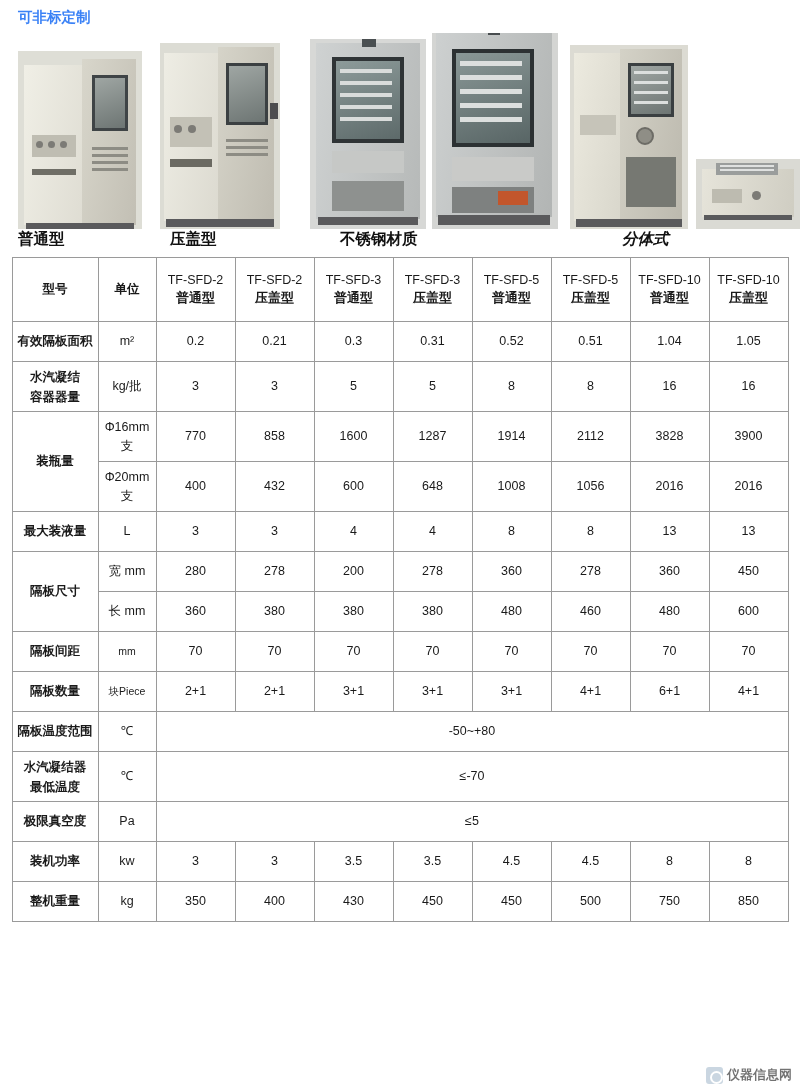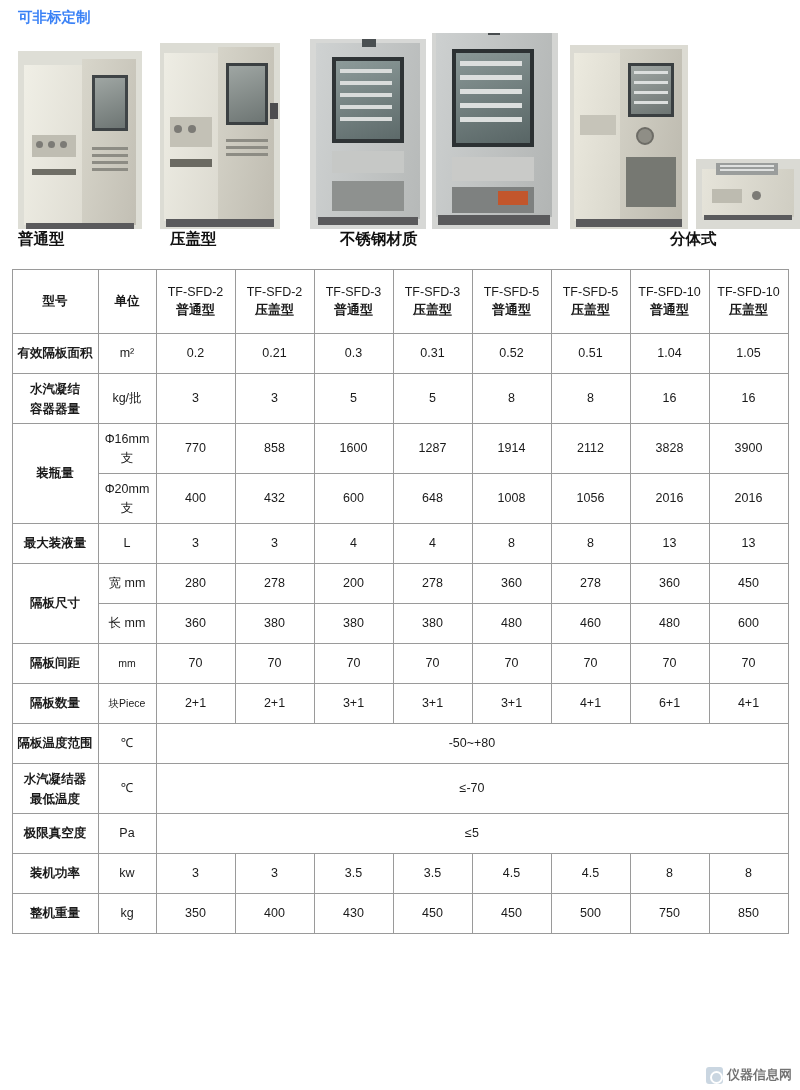--- a/index.html
+++ b/index.html
@@ -70,21 +70,21 @@
     font-size: 15.5px;
     font-weight: bold;
     color: #111;
     white-space: nowrap;
   }
 
   
   table.spec {
     border-collapse: collapse;
     width: 776px;
-    margin: 12px auto 0 auto;
+    margin: 0 auto 0 auto;
     table-layout: fixed;
   }
   table.spec td {
     border: 1px solid #9a9a9a;
     text-align: center;
     vertical-align: middle;
     font-size: 12.5px;
     padding: 3px 2px;
     line-height: 1.45;
     color: #1a1a1a;
@@ -246,21 +246,21 @@
       <div class="knob" style="left:56px; top:32px; width:9px; height:9px;"></div>
       <div class="base-dark" style="left:8px; top:56px; width:88px; height:5px;"></div>
     </div>
   </div>
 </div>
 
 <div class="captions">
   <span class="caption" style="left:4px;">普通型</span>
   <span class="caption" style="left:156px;">压盖型</span>
   <span class="caption" style="left:326px;">不锈钢材质</span>
-  <span class="caption" style="left:656px;">分体式</span>
+  <span class="caption" style="left:608px;font-style:italic;">分体式</span>
 </div>
 
 <table class="spec">
   <colgroup>
     <col class="col-label">
       <col class="col-unit">
     <col class="col-data">
       <col class="col-data">
       <col class="col-data">
       <col class="col-data">

